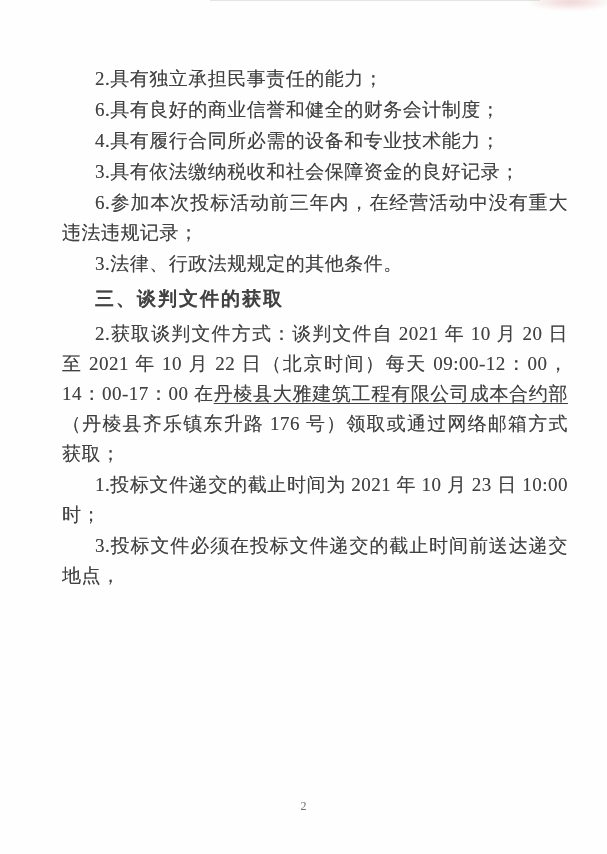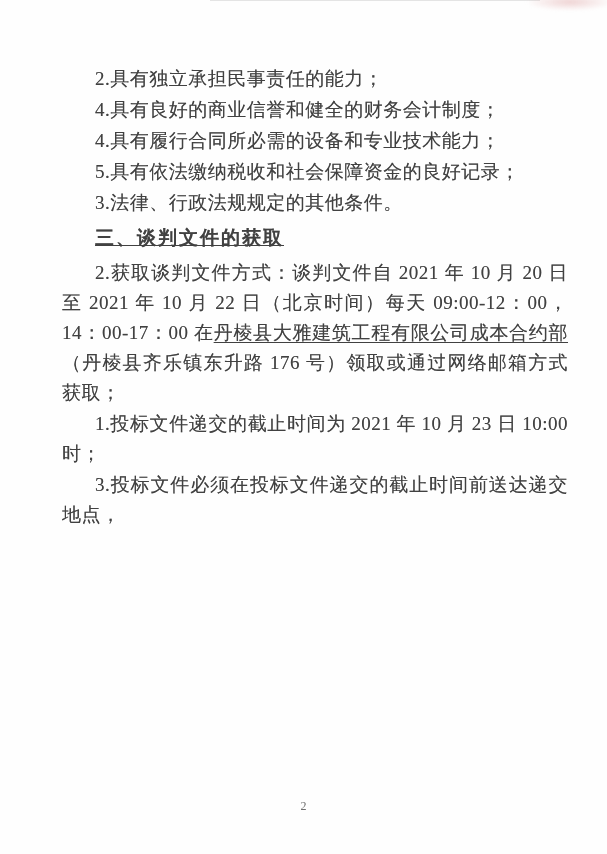--- a/index.html
+++ b/index.html
@@ -48,21 +48,20 @@
     line-height: 30px;
     letter-spacing: 0.5px;
     text-align: justify;
     text-indent: 33px;
   }
   .content p.heading {
     font-weight: bold;
     margin: 5px 0 5px 0;
     letter-spacing: 2px;
     text-align: left;
-    text-decoration: underline;
   }
   .u {
     text-decoration: underline;
     text-underline-offset: 3px;
     text-decoration-thickness: 1px;
   }
   .page-number {
     position: absolute;
     left: 0;
     right: 0;
@@ -74,23 +73,24 @@
   }
 </style>
 </head>
 <body>
 
 <div class="page">
   <div class="scan-line-top"></div>
   <div class="scan-smudge"></div>
   <div class="content">
       <p class="item"><span>2.具有独立承担民事责任的能力；</span></p>
-      <p class="item"><span>4.具有良好的商业信誉和健全的财务会计制度；</span></p>
+      <p class="item"><span>6.具有良好的商业信誉和健全的财务会计制度；</span></p>
       <p class="item"><span>4.具有履行合同所必需的设备和专业技术能力；</span></p>
-      <p class="item"><span>5.具有依法缴纳税收和社会保障资金的良好记录；</span></p>
+      <p class="item"><span>3.具有依法缴纳税收和社会保障资金的良好记录；</span></p>
+      <p class="item"><span>6.参加本次投标活动前三年内，在经营活动中没有重大违法违规记录；</span></p>
       <p class="item"><span>3.法律、行政法规规定的其他条件。</span></p>
       <p class="heading"><span>三、谈判文件的获取</span></p>
       <p class="item"><span>2.获取谈判文件方式：谈判文件自 2021 年 10 月 20 日至 2021 年 10 月 22 日（北京时间）每天 09:00-12：00，14：00-17：00 在</span><span class="u">丹棱县大雅建筑工程有限公司成本合约部</span><span>（丹棱县齐乐镇东升路 176 号）领取或通过网络邮箱方式获取；</span></p>
       <p class="item"><span>1.投标文件递交的截止时间为 2021 年 10 月 23 日 10:00 时；</span></p>
       <p class="item"><span>3.投标文件必须在投标文件递交的截止时间前送达递交地点，</span></p>
     </div>
   <div class="page-number">2</div>
 </div>
 
 </body></html>

